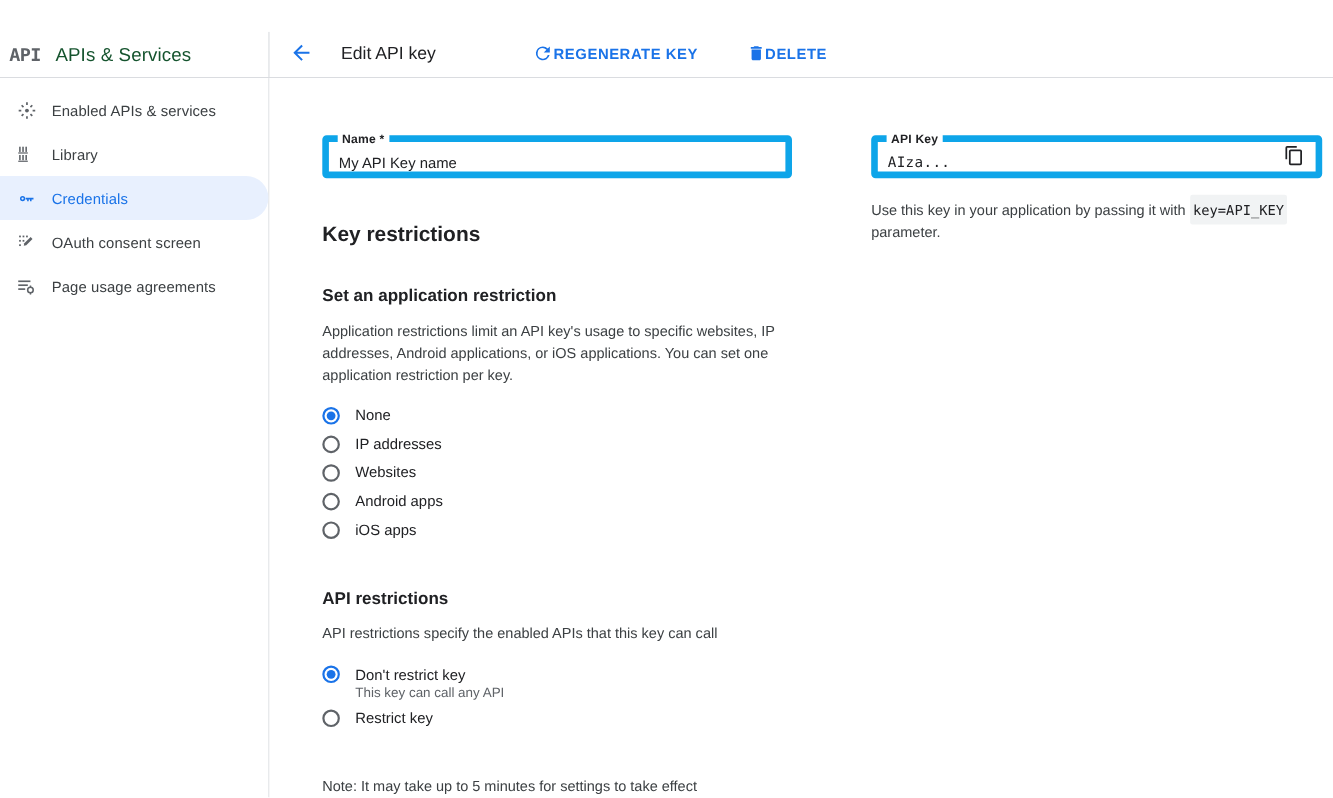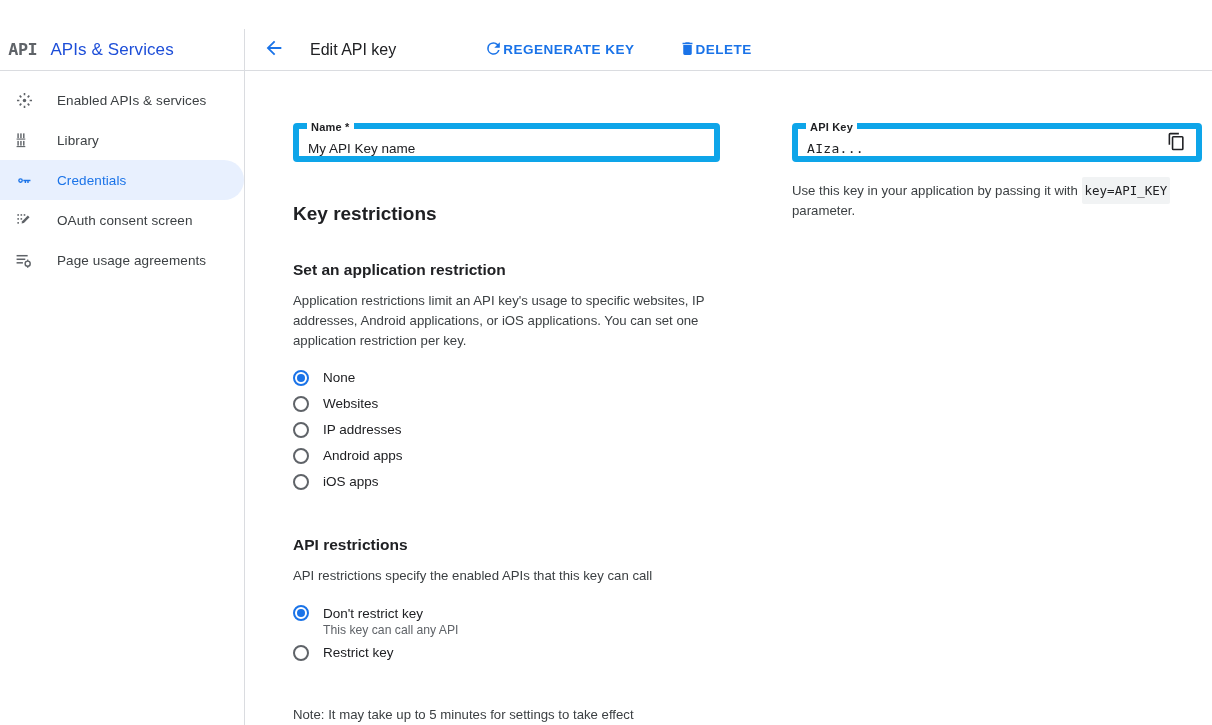--- a/index.html
+++ b/index.html
@@ -26,21 +26,21 @@
     display: flex; align-items: center; gap: 14px;
     padding-left: 9px;
     border-right: 1px solid #dadce0;
   }
   .brand-logo {
     font-family: "DejaVu Sans Mono", monospace;
     font-weight: 700; font-size: 16px; letter-spacing: -0.5px;
     color: #5f6368;
     transform: scaleX(1.05);
   }
-  .brand-title { font-size: 17px; color: #1d4ed8; letter-spacing: 0.1px; }
+  .brand-title { font-size: 17px; color: #14532d; letter-spacing: 0.1px; }
 
   .topbar-right { display: flex; align-items: center; height: 100%; padding-left: 14px; flex: 1; }
   .back-btn {
     width: 30px; height: 30px; border-radius: 50%;
     display: flex; align-items: center; justify-content: center;
     cursor: pointer; border: none; background: transparent; padding: 0;
   }
   .page-title { font-size: 16px; color: #202124; margin-left: 21px; }
   .topbar-actions { display: flex; align-items: center; margin-left: 84px; gap: 36px; }
   .action-btn {
@@ -64,21 +64,21 @@
     display: flex; align-items: center;
     height: 40px; padding-left: 12px;
     cursor: pointer;
     border-radius: 0 20px 20px 0;
   }
   .nav-item .nav-icon {
     width: 24px; min-width: 24px; display: flex; align-items: center; justify-content: center;
     color: #5f6368;
   }
   .nav-item .nav-label {
-    margin-left: 21px; font-size: 13.5px; color: #3c4043; letter-spacing: 0.1px;
+    margin-left: 11px; font-size: 13.5px; color: #3c4043; letter-spacing: 0.1px;
   }
   .nav-item.active { background: #e8f0fe; }
   .nav-item.active .nav-icon { color: #1a73e8; }
   .nav-item.active .nav-label { color: #1a73e8; }
 
   
   .content { flex: 1; position: relative; background: #fff; }
   .col-left { position: absolute; left: 48px; top: 52px; width: 427px; }
   .col-right { position: absolute; left: 547px; top: 52px; width: 410px; }
 
@@ -299,25 +299,25 @@
         <h3 class="subsection">Set an application restriction</h3>
         <p class="desc">Application restrictions limit an API key's usage to specific websites, IP addresses, Android applications, or iOS applications. You can set one application restriction per key.</p>
 
         <div class="radio-group">
           <label class="radio-row">
             <span class="radio checked"></span>
             <span class="radio-label">None</span>
           </label>
           <label class="radio-row">
             <span class="radio"></span>
+            <span class="radio-label">IP addresses</span>
+          </label>
+          <label class="radio-row">
+            <span class="radio"></span>
             <span class="radio-label">Websites</span>
-          </label>
-          <label class="radio-row">
-            <span class="radio"></span>
-            <span class="radio-label">IP addresses</span>
           </label>
           <label class="radio-row">
             <span class="radio"></span>
             <span class="radio-label">Android apps</span>
           </label>
           <label class="radio-row">
             <span class="radio"></span>
             <span class="radio-label">iOS apps</span>
           </label>
         </div>

